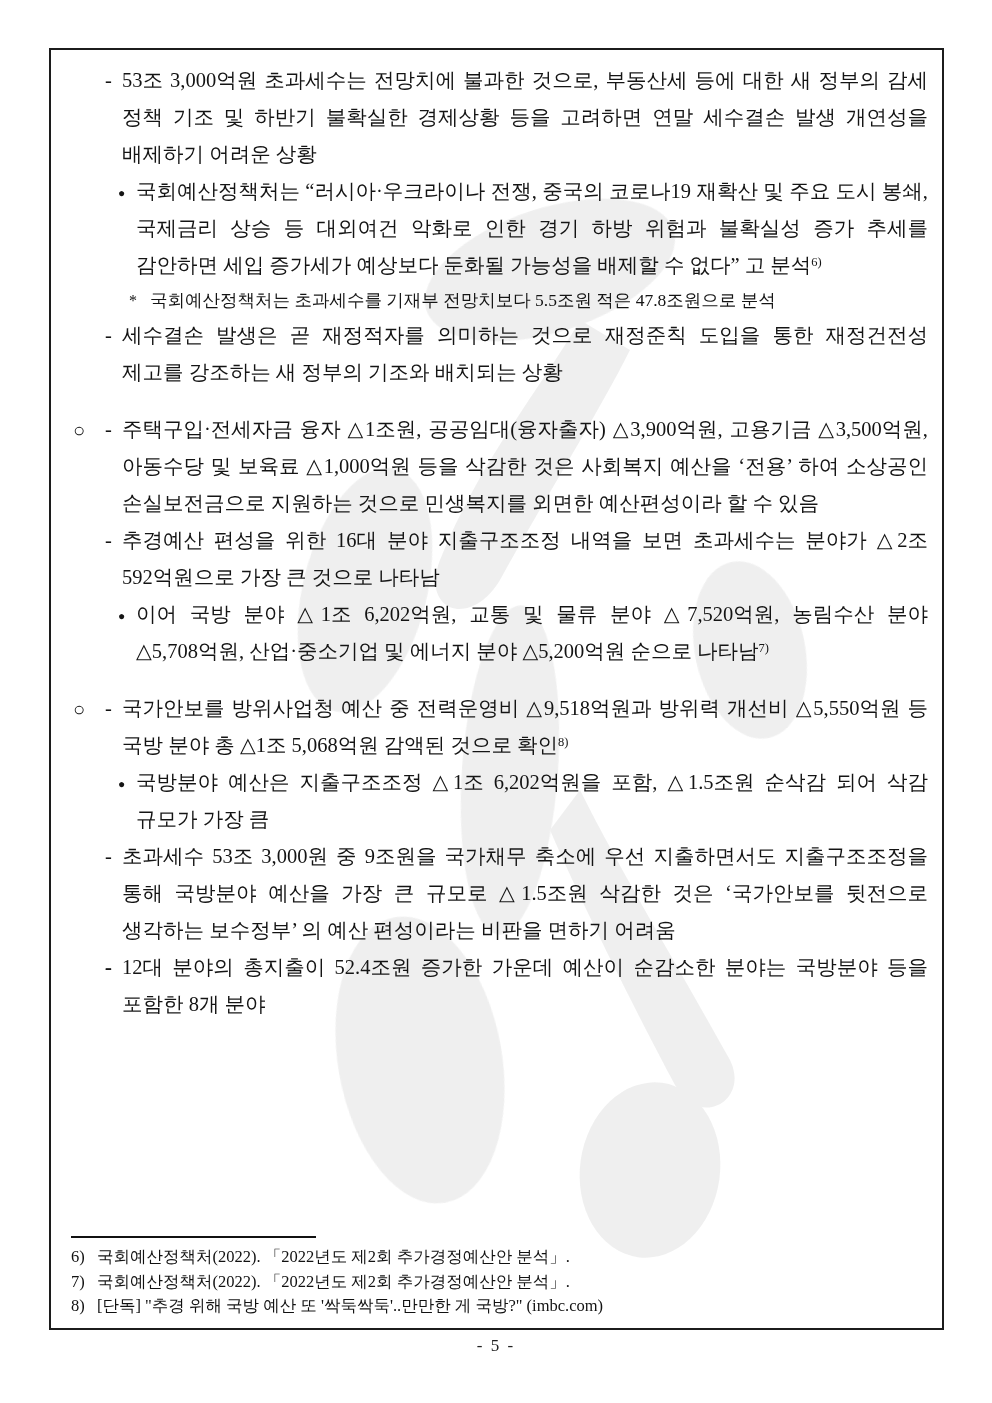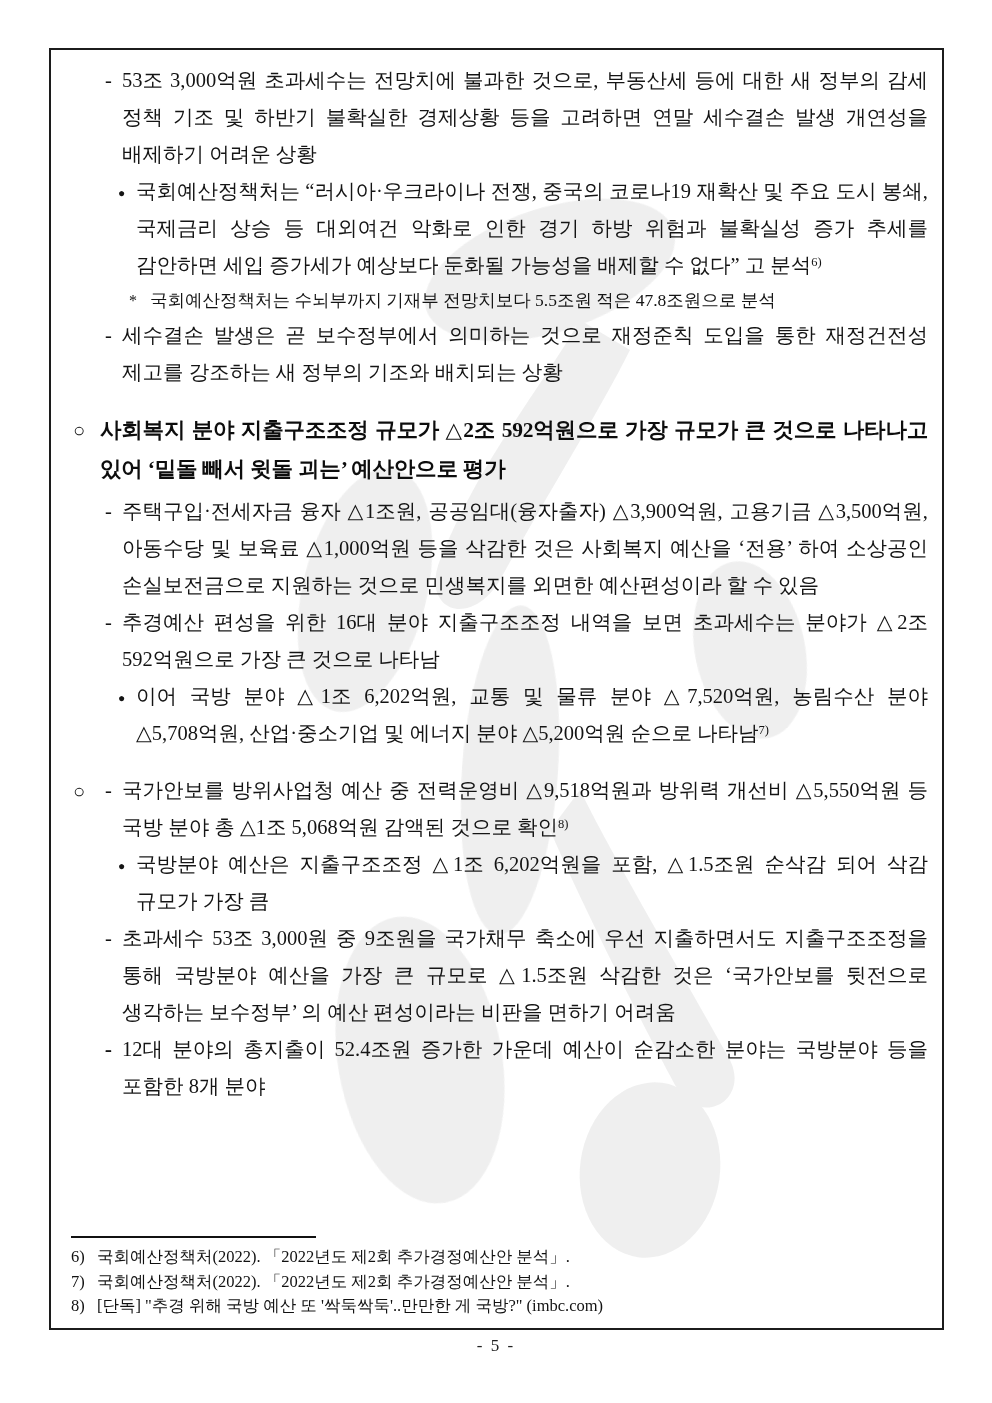--- a/index.html
+++ b/index.html
@@ -50,25 +50,25 @@
     </g>
   </svg>
 
   <div class="content-box">
     <div class="text-layer">
 
       <div class="block dash"><span class="marker">-</span><span>53조 3,000억원 초과세수는 전망치에 불과한 것으로, 부동산세 등에 대한 새 정부의 감세 정책 기조 및 하반기 불확실한 경제상황 등을 고려하면 연말 세수결손 발생 개연성을 배제하기 어려운 상황</span><sup></sup></div>
 
       <div class="block bullet"><span class="marker">●</span><span>국회예산정책처는 “러시아·우크라이나 전쟁, 중국의 코로나19 재확산 및 주요 도시 봉쇄, 국제금리 상승 등 대외여건 악화로 인한 경기 하방 위험과 불확실성 증가 추세를 감안하면 세입 증가세가 예상보다 둔화될 가능성을 배제할 수 없다” 고 분석</span><sup>6)</sup></div>
 
-      <div class="block note"><span class="marker">*</span><span>국회예산정책처는 수뇌부까지 기재부 전망치보다 5.5조원 적은 47.8조원으로 분석</span></div>
+      <div class="block note"><span class="marker">*</span><span>국회예산정책처는 초과세수를 기재부 전망치보다 5.5조원 적은 47.8조원으로 분석</span></div>
 
-      <div class="block dash"><span class="marker">-</span><span>세수결손 발생은 곧 보수정부에서 의미하는 것으로 재정준칙 도입을 통한 재정건전성 제고를 강조하는 새 정부의 기조와 배치되는 상황</span><sup></sup></div>
+      <div class="block dash"><span class="marker">-</span><span>세수결손 발생은 곧 재정적자를 의미하는 것으로 재정준칙 도입을 통한 재정건전성 제고를 강조하는 새 정부의 기조와 배치되는 상황</span><sup></sup></div>
 
-      <div class="block heading"><span class="marker">○</span><span>사회복지 분야 지출구조조정 규모가 △2조 592억원으로 가장 규모가 큰 것으로 나타나고 있어 ‘밑돌 빼서 윗돌 괴는’ 예산안으로 평가</span></div>
+      <div class="block heading"><span class="marker">○</span></div>
 
       <div class="block dash"><span class="marker">-</span><span>주택구입·전세자금 융자 △1조원, 공공임대(융자출자) △3,900억원, 고용기금 △3,500억원, 아동수당 및 보육료 △1,000억원 등을 삭감한 것은 사회복지 예산을 ‘전용’ 하여 소상공인 손실보전금으로 지원하는 것으로 민생복지를 외면한 예산편성이라 할 수 있음</span><sup></sup></div>
 
       <div class="block dash"><span class="marker">-</span><span>추경예산 편성을 위한 16대 분야 지출구조조정 내역을 보면 초과세수는 분야가 △2조 592억원으로 가장 큰 것으로 나타남</span><sup></sup></div>
 
       <div class="block bullet"><span class="marker">●</span><span>이어 국방 분야 △1조 6,202억원, 교통 및 물류 분야 △7,520억원, 농림수산 분야 △5,708억원, 산업·중소기업 및 에너지 분야 △5,200억원 순으로 나타남</span><sup>7)</sup></div>
 
       <div class="block heading"><span class="marker">○</span></div>
 
       <div class="block dash"><span class="marker">-</span><span>국가안보를 방위사업청 예산 중 전력운영비 △9,518억원과 방위력 개선비 △5,550억원 등 국방 분야 총 △1조 5,068억원 감액된 것으로 확인</span><sup>8)</sup></div>

